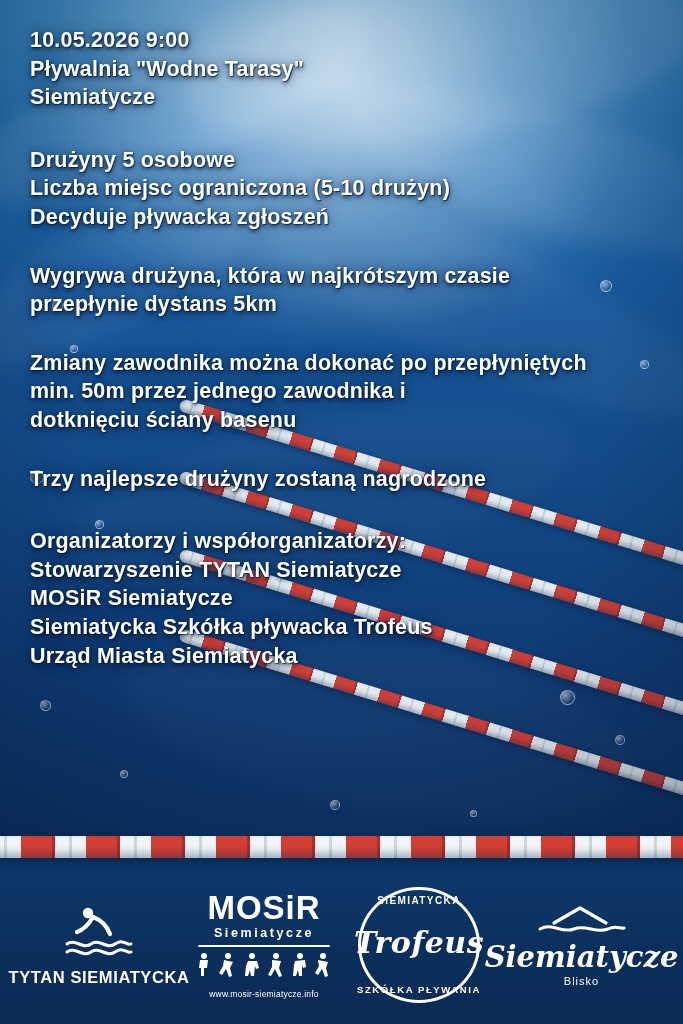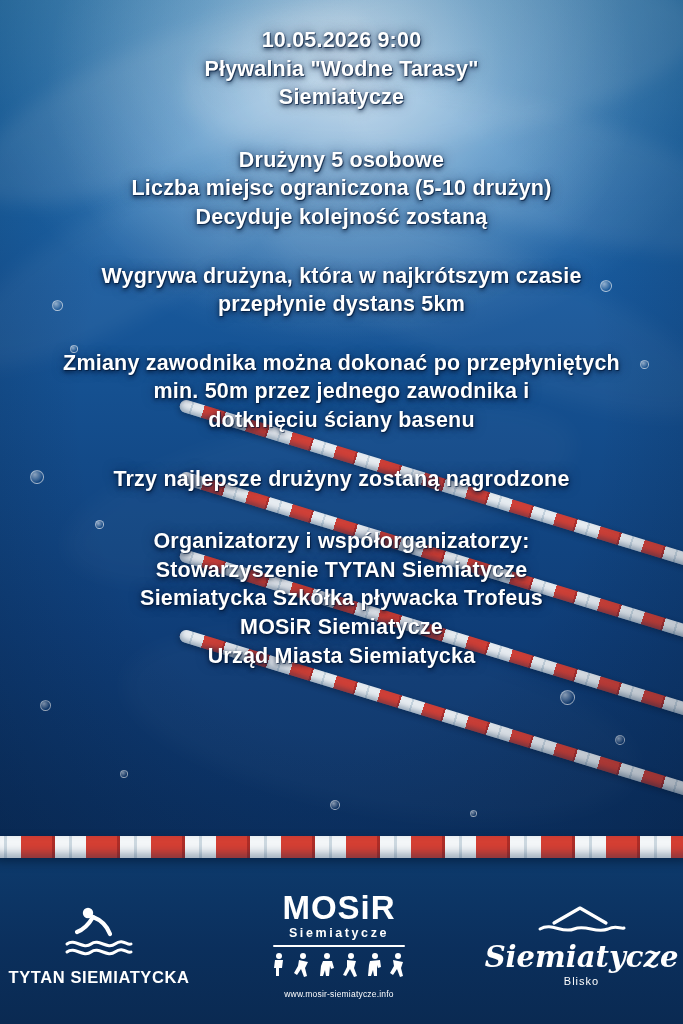--- a/index.html
+++ b/index.html
@@ -111,21 +111,20 @@
     background: radial-gradient(circle at 32% 30%, rgba(255,255,255,0.55), rgba(255,255,255,0.06) 65%, rgba(255,255,255,0) 70%);
     pointer-events: none;
   }
 
   
   .content {
     position: absolute;
     inset: 0;
     padding: 26px 30px 8px 30px;
     box-sizing: border-box;
-    text-align: center;
     color: #ffffff;
     font-weight: bold;
     letter-spacing: .2px;
     text-shadow:
       0 2px 4px rgba(0,20,48,0.85),
       0 0 12px rgba(0,30,70,0.55),
       1px 1px 0 rgba(0,25,60,0.6);
   }
   .block {
     font-size: 21.5px;
@@ -292,21 +291,21 @@
       <span class="line">10.05.2026 9:00</span>
       <span class="line">Pływalnia "Wodne Tarasy"</span>
       <span class="line">Siemiatycze</span>
     </div>
 
     <div class="gap-l"></div>
 
     <div class="block">
       <span class="line">Drużyny 5 osobowe</span>
       <span class="line">Liczba miejsc ograniczona (5-10 drużyn)</span>
-      <span class="line">Decyduje kolejność zostaną</span>
+      <span class="line">Decyduje pływacka zgłoszeń</span>
     </div>
 
     <div class="gap-m"></div>
 
     <div class="block">
       <span class="line">Wygrywa drużyna, która w najkrótszym czasie</span>
       <span class="line">przepłynie dystans 5km</span>
     </div>
 
     <div class="gap-m"></div>
@@ -321,22 +320,22 @@
 
     <div class="block">
       <span class="line">Trzy najlepsze drużyny zostaną nagrodzone</span>
     </div>
 
     <div class="gap-l"></div>
 
     <div class="block">
       <span class="line">Organizatorzy i współorganizatorzy:</span>
       <span class="line">Stowarzyszenie TYTAN Siemiatycze</span>
+      <span class="line">MOSiR Siemiatycze</span>
       <span class="line">Siemiatycka Szkółka pływacka Trofeus</span>
-      <span class="line">MOSiR Siemiatycze</span>
       <span class="line">Urząd Miasta Siemiatycka</span>
     </div>
 
   </div>
 
   <div class="bottom-band"></div>
   <div class="lane-bottom"></div>
 
   <div class="logos">
 
@@ -367,20 +366,28 @@
           <path d="M78 9 l9 1 l-2 7 l3 8 l-3 1 l-4 -8 l-4 7 l-3 -1 l4 -8 z"></path>
           <circle cx="106" cy="5" r="3"></circle>
           <path d="M101 10 l10 -1 l1 7 l-3 1 l-1 -3 l0 11 l-3 0 l-1 -6 l-2 6 l-3 0 l1 -11 z"></path>
           <circle cx="129" cy="5" r="3"></circle>
           <path d="M124 9 l10 2 l-2 6 l2 8 l-3 1 l-3 -8 l-4 6 l-3 -2 l4 -7 z"></path>
         </g>
       </svg>
       <div class="mosir-url">www.mosir-siemiatycze.info</div>
     </div>
 
+    <div class="logo logo-trofeus">
+      <div class="trofeus-badge">
+        <div class="trofeus-ring"></div>
+        <div class="trofeus-top">SIEMIATYCKA</div>
+        <div class="trofeus-main">Trofeus</div>
+        <div class="trofeus-bottom">SZKÓŁKA PŁYWANIA</div>
+      </div>
+    </div>
 
     <div class="logo logo-siem">
       <svg width="96" height="36" viewBox="0 0 96 36">
         <path d="M20 20 L46 5 L72 20" stroke="#ffffff" stroke-width="3.2" fill="none" stroke-linecap="round" stroke-linejoin="round"></path>
         <path d="M6 26 C18 19, 28 31, 40 26 C52 21, 62 31, 74 26 C82 22, 86 26, 90 25" stroke="#ffffff" stroke-width="3" fill="none" stroke-linecap="round"></path>
       </svg>
       <div class="siem-name">Siemiatycze</div>
       <div class="siem-sub">Blisko</div>
     </div>
 

